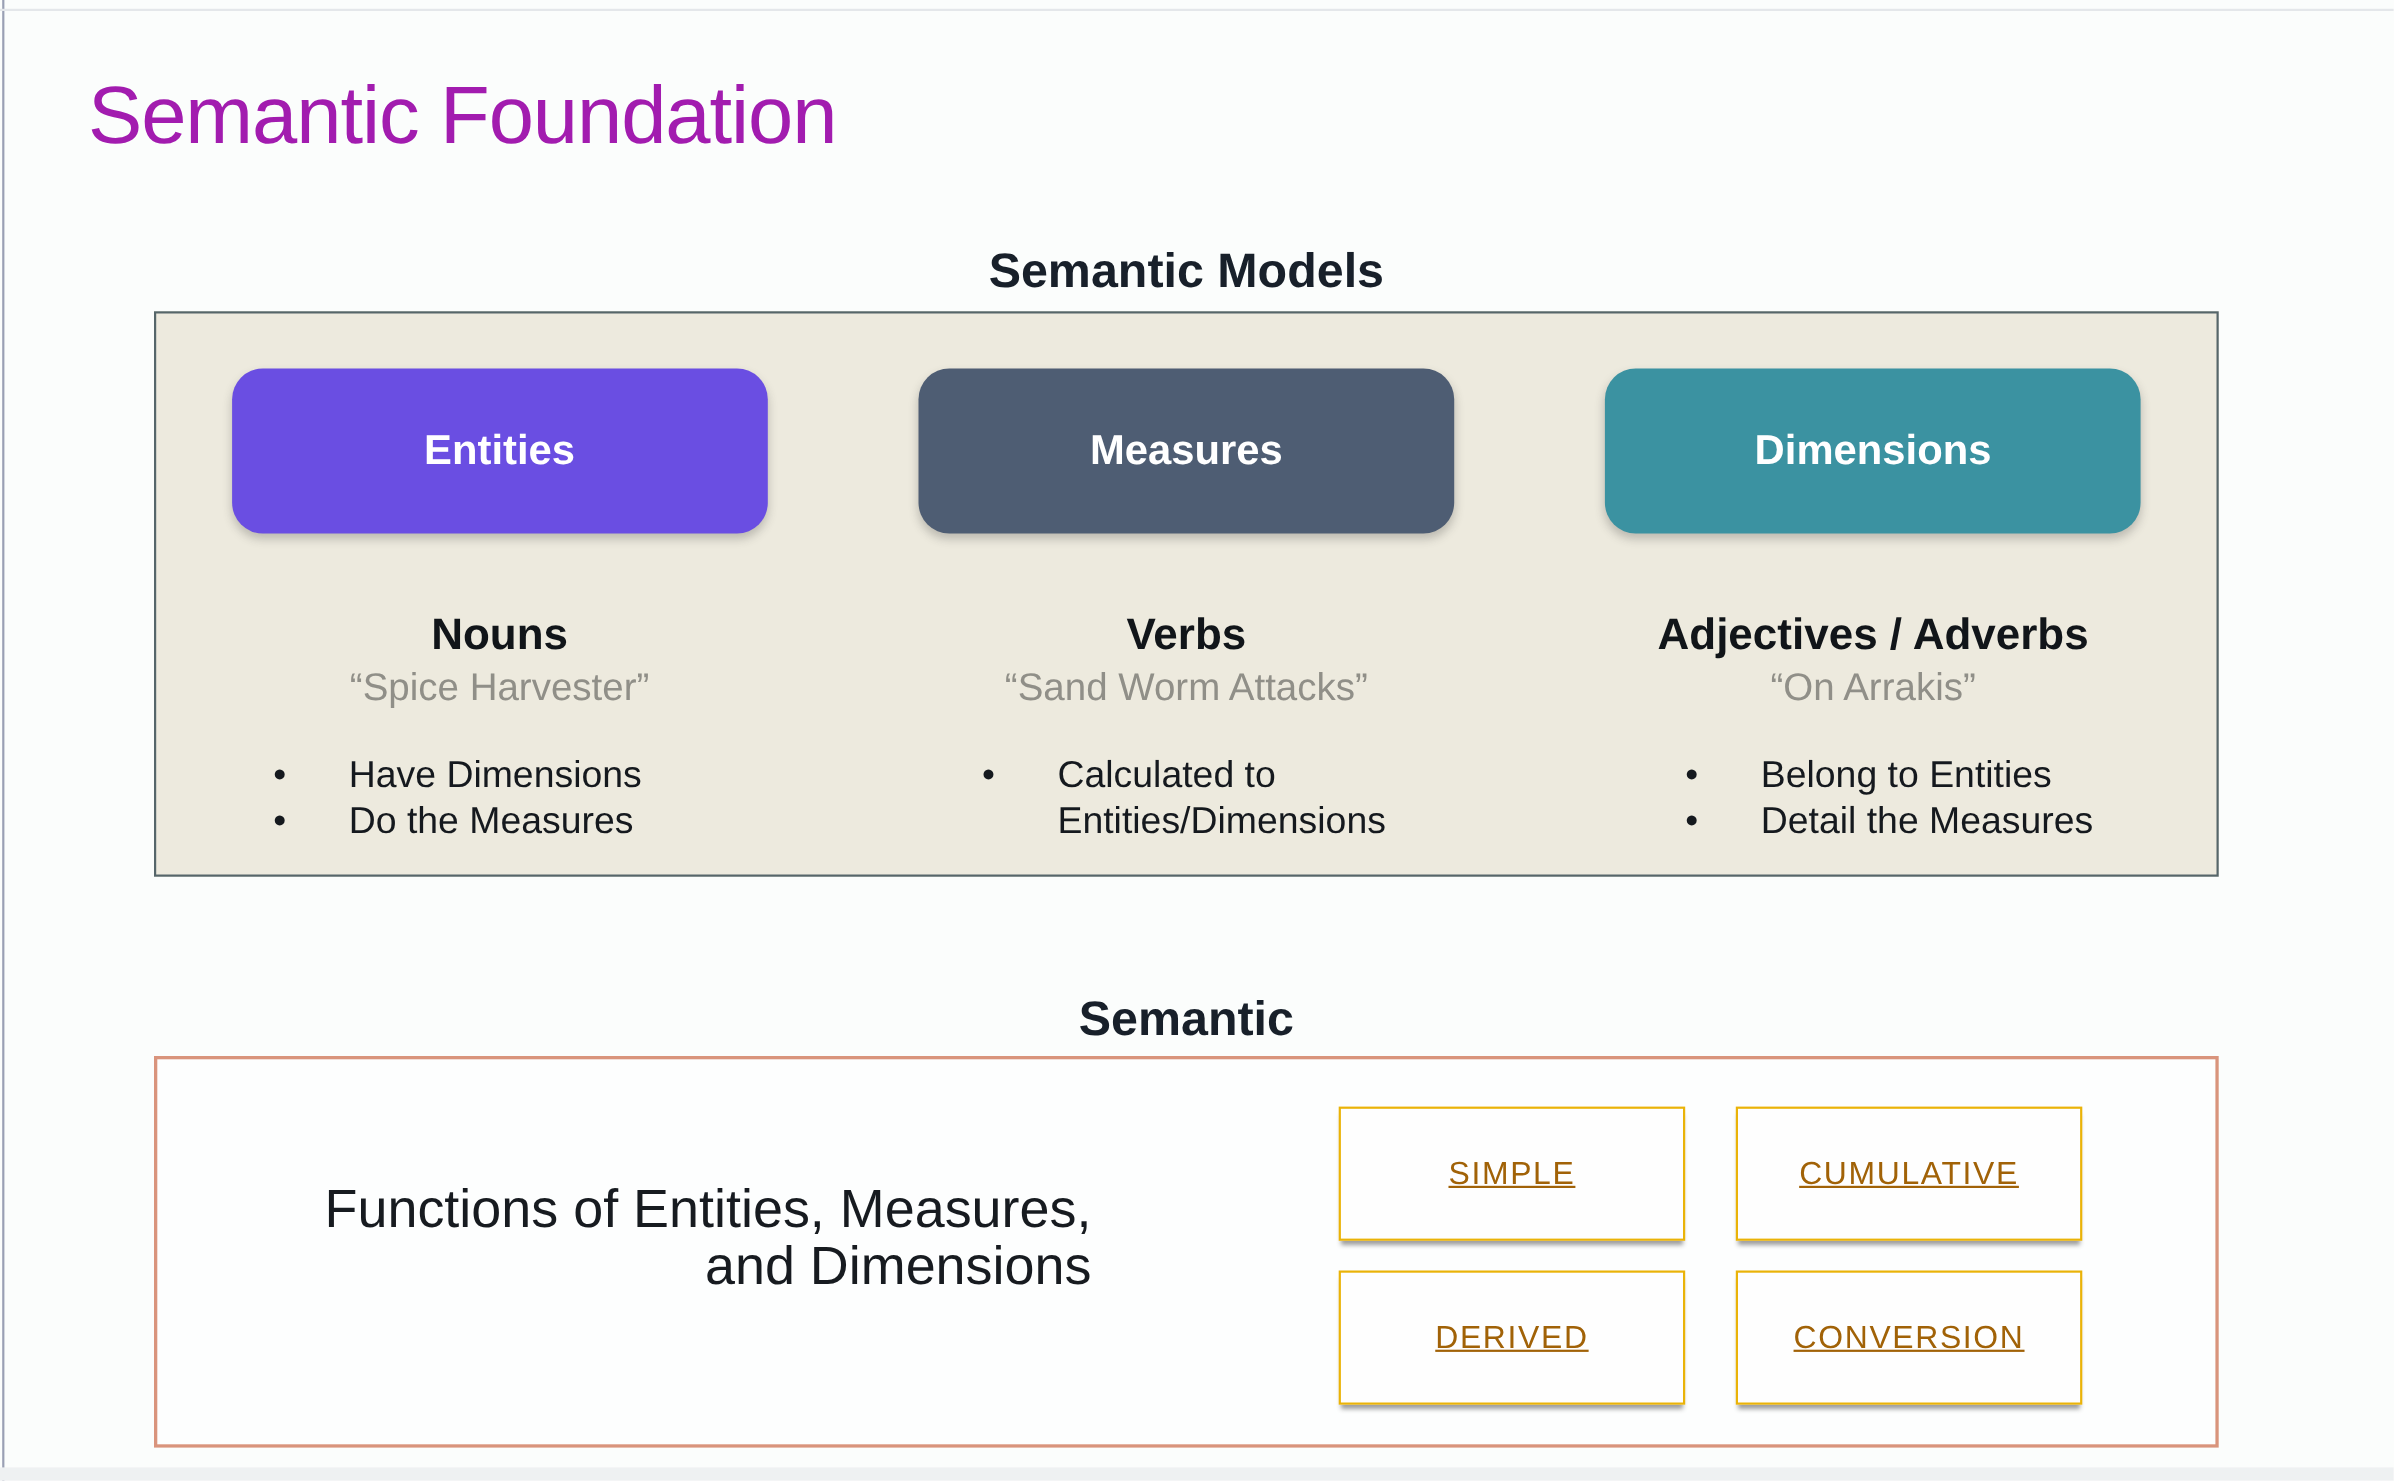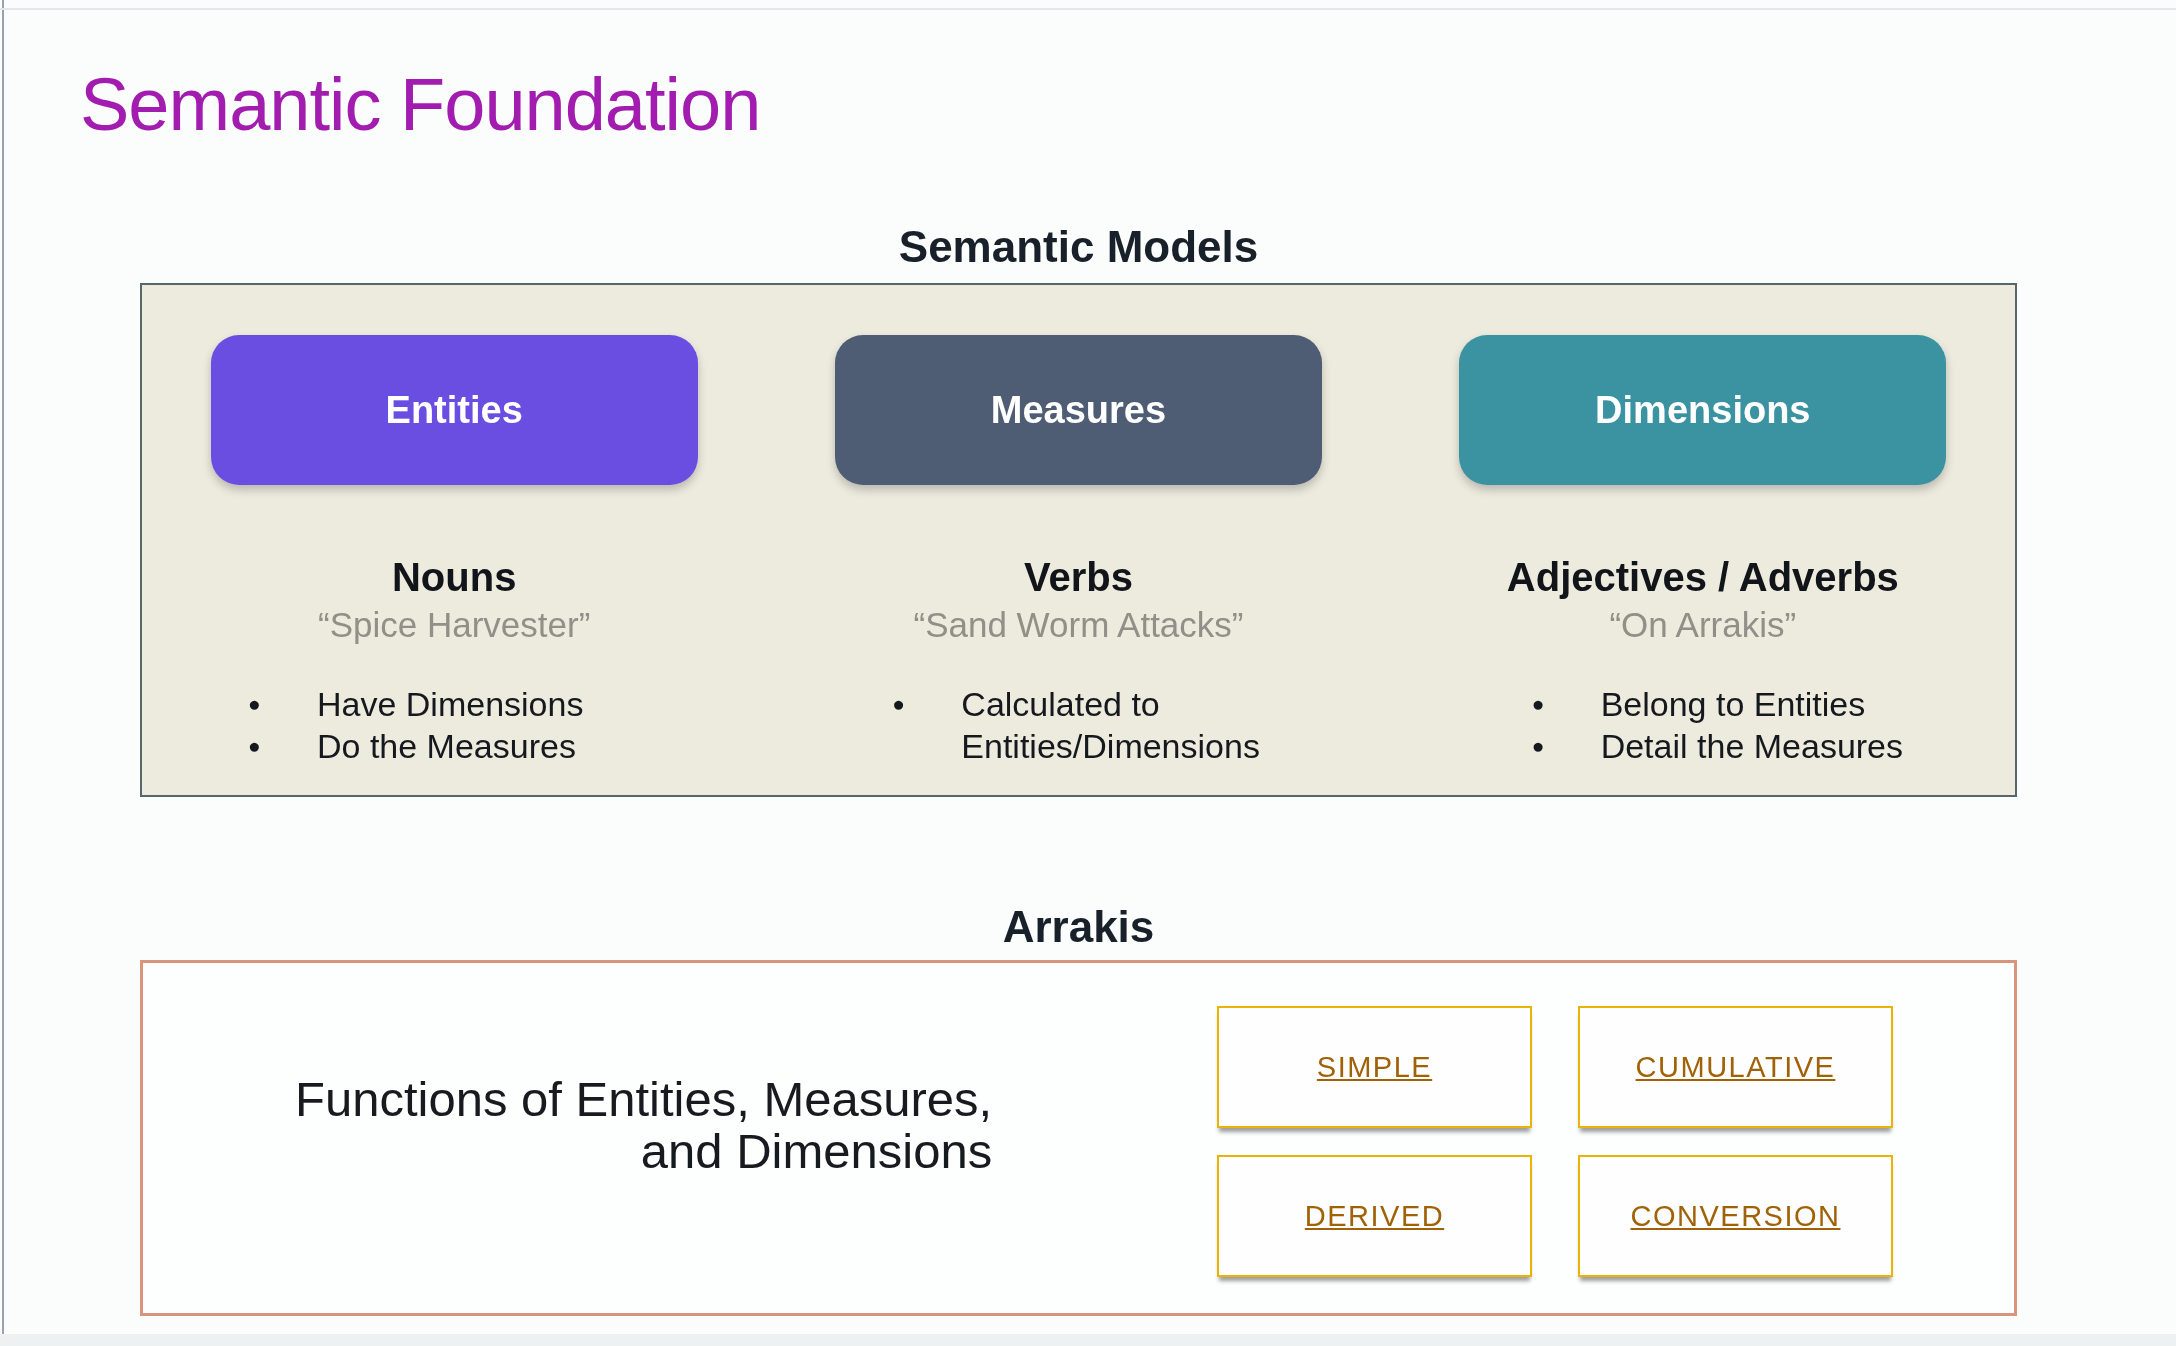--- a/index.html
+++ b/index.html
@@ -114,21 +114,21 @@
     <div class="col-heading">Adjectives / Adverbs</div>
     <div class="col-quote">“On Arrakis”</div>
     <ul class="col-bullets">
       <li>Belong to Entities</li>
       <li>Detail the Measures</li>
     </ul>
   </div>
 
 </div>
 
-<div class="section-heading metrics-heading">Arrakis</div>
+<div class="section-heading metrics-heading">Semantic</div>
 
 <div class="metrics-panel">
   <div class="metrics-desc">
     <div>Functions of Entities, Measures,</div>
     <div>and Dimensions</div>
   </div>
   <div class="metrics-grid">
     <div class="metric-box">SIMPLE</div>
     <div class="metric-box">CUMULATIVE</div>
     <div class="metric-box">DERIVED</div>

